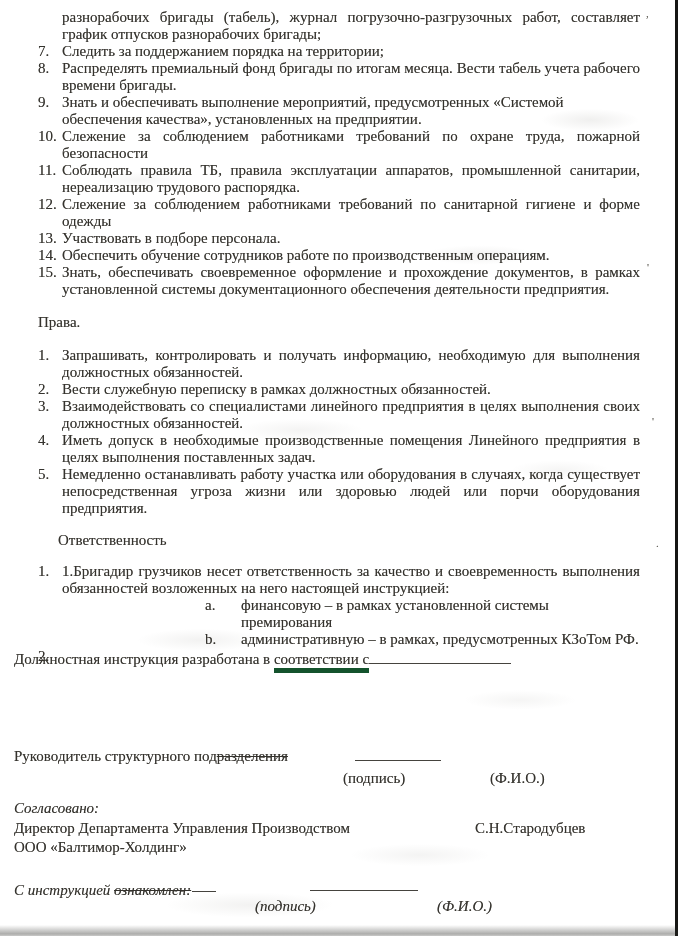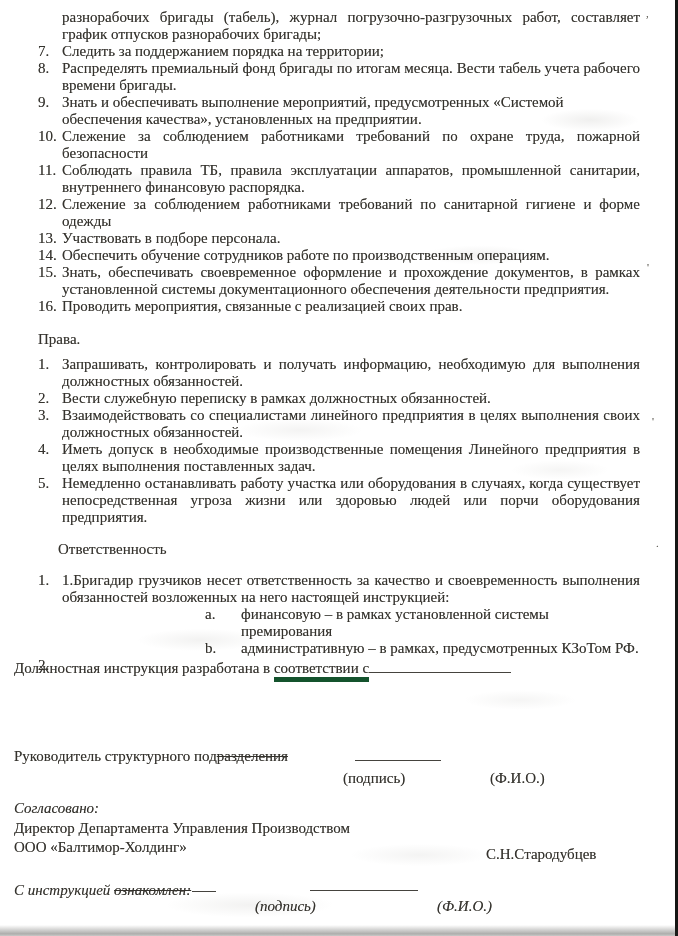--- a/index.html
+++ b/index.html
@@ -42,21 +42,21 @@
   .speck.s3::after{content:"'";}
   .speck.s4::after{content:".";}
 
   .content{position:absolute;left:0;top:9px;width:678px;}
   .cont-par{margin:0 38px 0 62px;text-align:justify;}
   .li{position:relative;margin:0 38px 0 38px;padding-left:24px;text-align:justify;}
   .li .num{position:absolute;left:0;top:0;}
   .li.noj{text-align:left;}
   .subli{position:relative;margin-left:205px;margin-right:38px;padding-left:36px;text-align:left;}
   .subli .num{position:absolute;left:0;top:0;}
-  .sec-title{margin:16px 38px 8px 38px;}
+  .sec-title{margin:16px 38px 16px 38px;}
   .sec-title.t2{margin:15px 38px 14px 58px;}
   .developed{margin:0 14px 0 14px;white-space:nowrap;}
   .u{border-bottom:5px solid #14532d;padding-bottom:1px;}
   .u-tail{display:inline-block;width:142px;height:1em;border-bottom:1px solid #45433e;vertical-align:baseline;}
   .strike{text-decoration:line-through;text-decoration-thickness:1.3px;}
   .strike-tail{display:inline-block;width:24px;height:0;border-top:1.4px solid #45433e;vertical-align:middle;margin-left:1px;}
   .bottom{position:absolute;left:0;top:0;width:564px;height:936px;pointer-events:none;}
   .abs{position:absolute;white-space:nowrap;}
   .it{font-style:italic;}
   .sigline{position:absolute;border-bottom:1.3px solid #45433e;height:0;}
@@ -82,41 +82,37 @@
     <div class="li noj">
       <span class="num">9.</span>
       <span class="txt">Знать и обеспечивать выполнение мероприятий, предусмотренных «Системой обеспечения качества», установленных на предприятии.</span>
     </div>
     <div class="li">
       <span class="num">10.</span>
       <span class="txt">Слежение за соблюдением работниками требований по охране труда, пожарной безопасности</span>
     </div>
     <div class="li">
       <span class="num">11.</span>
-      <span class="txt">Соблюдать правила ТБ, правила эксплуатации аппаратов, промышленной санитарии, внутреннего финансовую распорядка.</span>
+      <span class="txt">Соблюдать правила ТБ, правила эксплуатации аппаратов, промышленной санитарии, нереализацию трудового распорядка.</span>
     </div>
     <div class="li">
       <span class="num">12.</span>
       <span class="txt">Слежение за соблюдением работниками требований по санитарной гигиене и форме одежды</span>
     </div>
     <div class="li">
       <span class="num">13.</span>
       <span class="txt">Участвовать в подборе персонала.</span>
     </div>
     <div class="li">
       <span class="num">14.</span>
       <span class="txt">Обеспечить обучение сотрудников работе по производственным операциям.</span>
     </div>
     <div class="li">
       <span class="num">15.</span>
       <span class="txt">Знать, обеспечивать своевременное оформление и прохождение документов, в рамках установленной системы документационного обеспечения деятельности предприятия.</span>
-    </div>
-    <div class="li">
-      <span class="num">16.</span>
-      <span class="txt">Проводить мероприятия, связанные с реализацией своих прав.</span>
     </div>
 
     <div class="sec-title">Права.</div>
 
     <div class="li">
       <span class="num">1.</span>
       <span class="txt">Запрашивать, контролировать и получать информацию, необходимую для выполнения должностных обязанностей.</span>
     </div>
     <div class="li">
       <span class="num">2.</span>
@@ -162,21 +158,21 @@
 
     <div class="abs" style="left:14px;top:748px;">
       <span>Руководитель структурного под</span><span class="strike">разделения</span>
     </div>
     <div class="sigline" style="left:355px;top:760px;width:86px;"></div>
     <div class="abs" style="left:343px;top:770px;">(подпись)</div>
     <div class="abs" style="left:490px;top:770px;">(Ф.И.О.)</div>
 
     <div class="abs it" style="left:14px;top:800px;">Согласовано:</div>
     <div class="abs" style="left:14px;top:820px;">Директор Департамента Управления Производством</div>
-    <div class="abs" style="left:486px;top:820px;margin-top:26px;">С.Н.Стародубцев</div>
+    <div class="abs" style="left:475px;top:820px;">С.Н.Стародубцев</div>
     <div class="abs" style="left:14px;top:839px;">ООО «Балтимор-Холдинг»</div>
 
     <div class="abs it" style="left:14px;top:882px;font-style:italic;">
       <span>С инструкцией </span><span class="strike">ознакомлен:</span><span class="strike-tail"></span>
     </div>
     <div class="sigline" style="left:310px;top:890px;width:108px;"></div>
     <div class="abs it" style="left:255px;top:898px;">(подпись)</div>
     <div class="abs it" style="left:437px;top:898px;">(Ф.И.О.)</div>
   </div>
 

